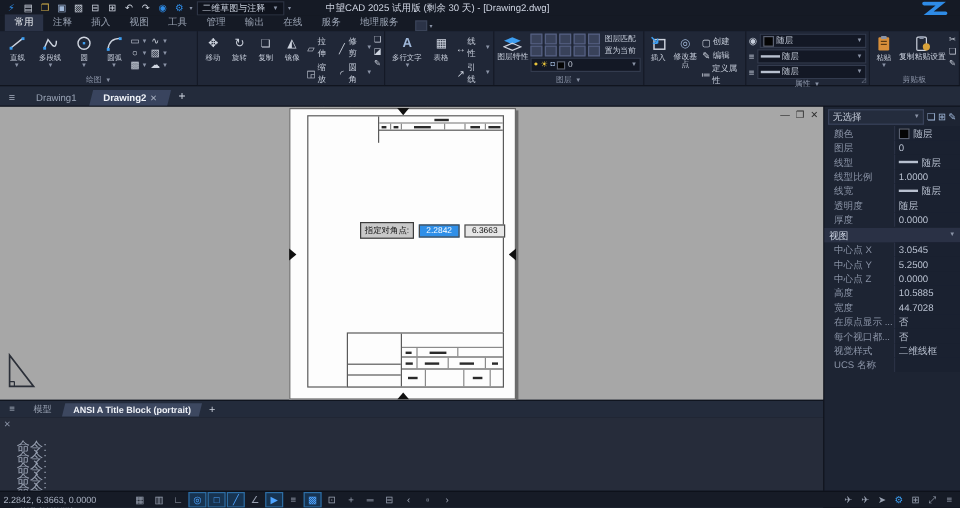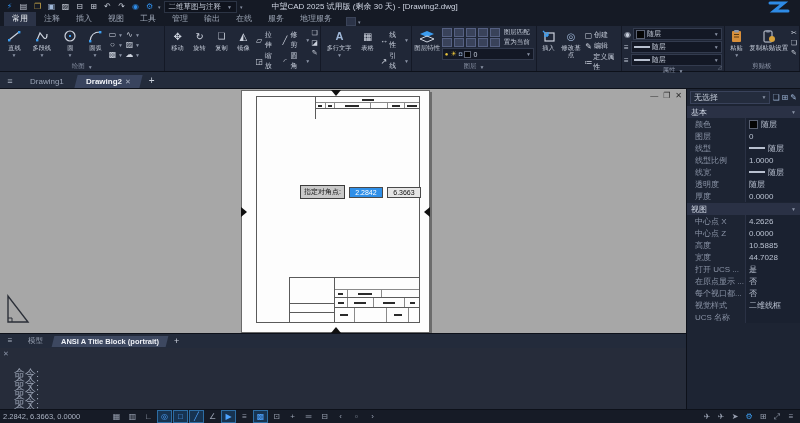--- a/index.html
+++ b/index.html
@@ -660,24 +660,20 @@
       <div class="props-sel">
         <span class="selbox">
           <span>无选择</span>
           <span class="caret">▼</span>
         </span>
         <span class="selico">❏</span>
         <span class="selico">⊞</span>
         <span class="selico">✎</span>
       </div>
       <div id="props-sections">
-          <div class="sect">
-            <span>基本</span>
-            <span class="caret">▼</span>
-          </div>
           <div class="prow">
             <span class="pl">颜色</span>
             <span class="pv">
               <span class="swatch"></span>
               <span>随层</span>
             </span>
           </div>
           <div class="prow">
             <span class="pl">图层</span>
             <span class="pv">
@@ -716,45 +712,45 @@
               <span>0.0000</span>
             </span>
           </div>
           <div class="sect">
             <span>视图</span>
             <span class="caret">▼</span>
           </div>
           <div class="prow">
             <span class="pl">中心点 X</span>
             <span class="pv">
-              <span>4.2626</span>
+              <span>3.0545</span>
+            </span>
+          </div>
+          <div class="prow">
+            <span class="pl">中心点 Y</span>
+            <span class="pv">
+              <span>5.2500</span>
             </span>
           </div>
           <div class="prow">
             <span class="pl">中心点 Z</span>
             <span class="pv">
               <span>0.0000</span>
             </span>
           </div>
           <div class="prow">
             <span class="pl">高度</span>
             <span class="pv">
               <span>10.5885</span>
             </span>
           </div>
           <div class="prow">
             <span class="pl">宽度</span>
             <span class="pv">
               <span>44.7028</span>
-            </span>
-          </div>
-          <div class="prow">
-            <span class="pl">打开 UCS ...</span>
-            <span class="pv">
-              <span>是</span>
             </span>
           </div>
           <div class="prow">
             <span class="pl">在原点显示 ...</span>
             <span class="pv">
               <span>否</span>
             </span>
           </div>
           <div class="prow">
             <span class="pl">每个视口都...</span>

